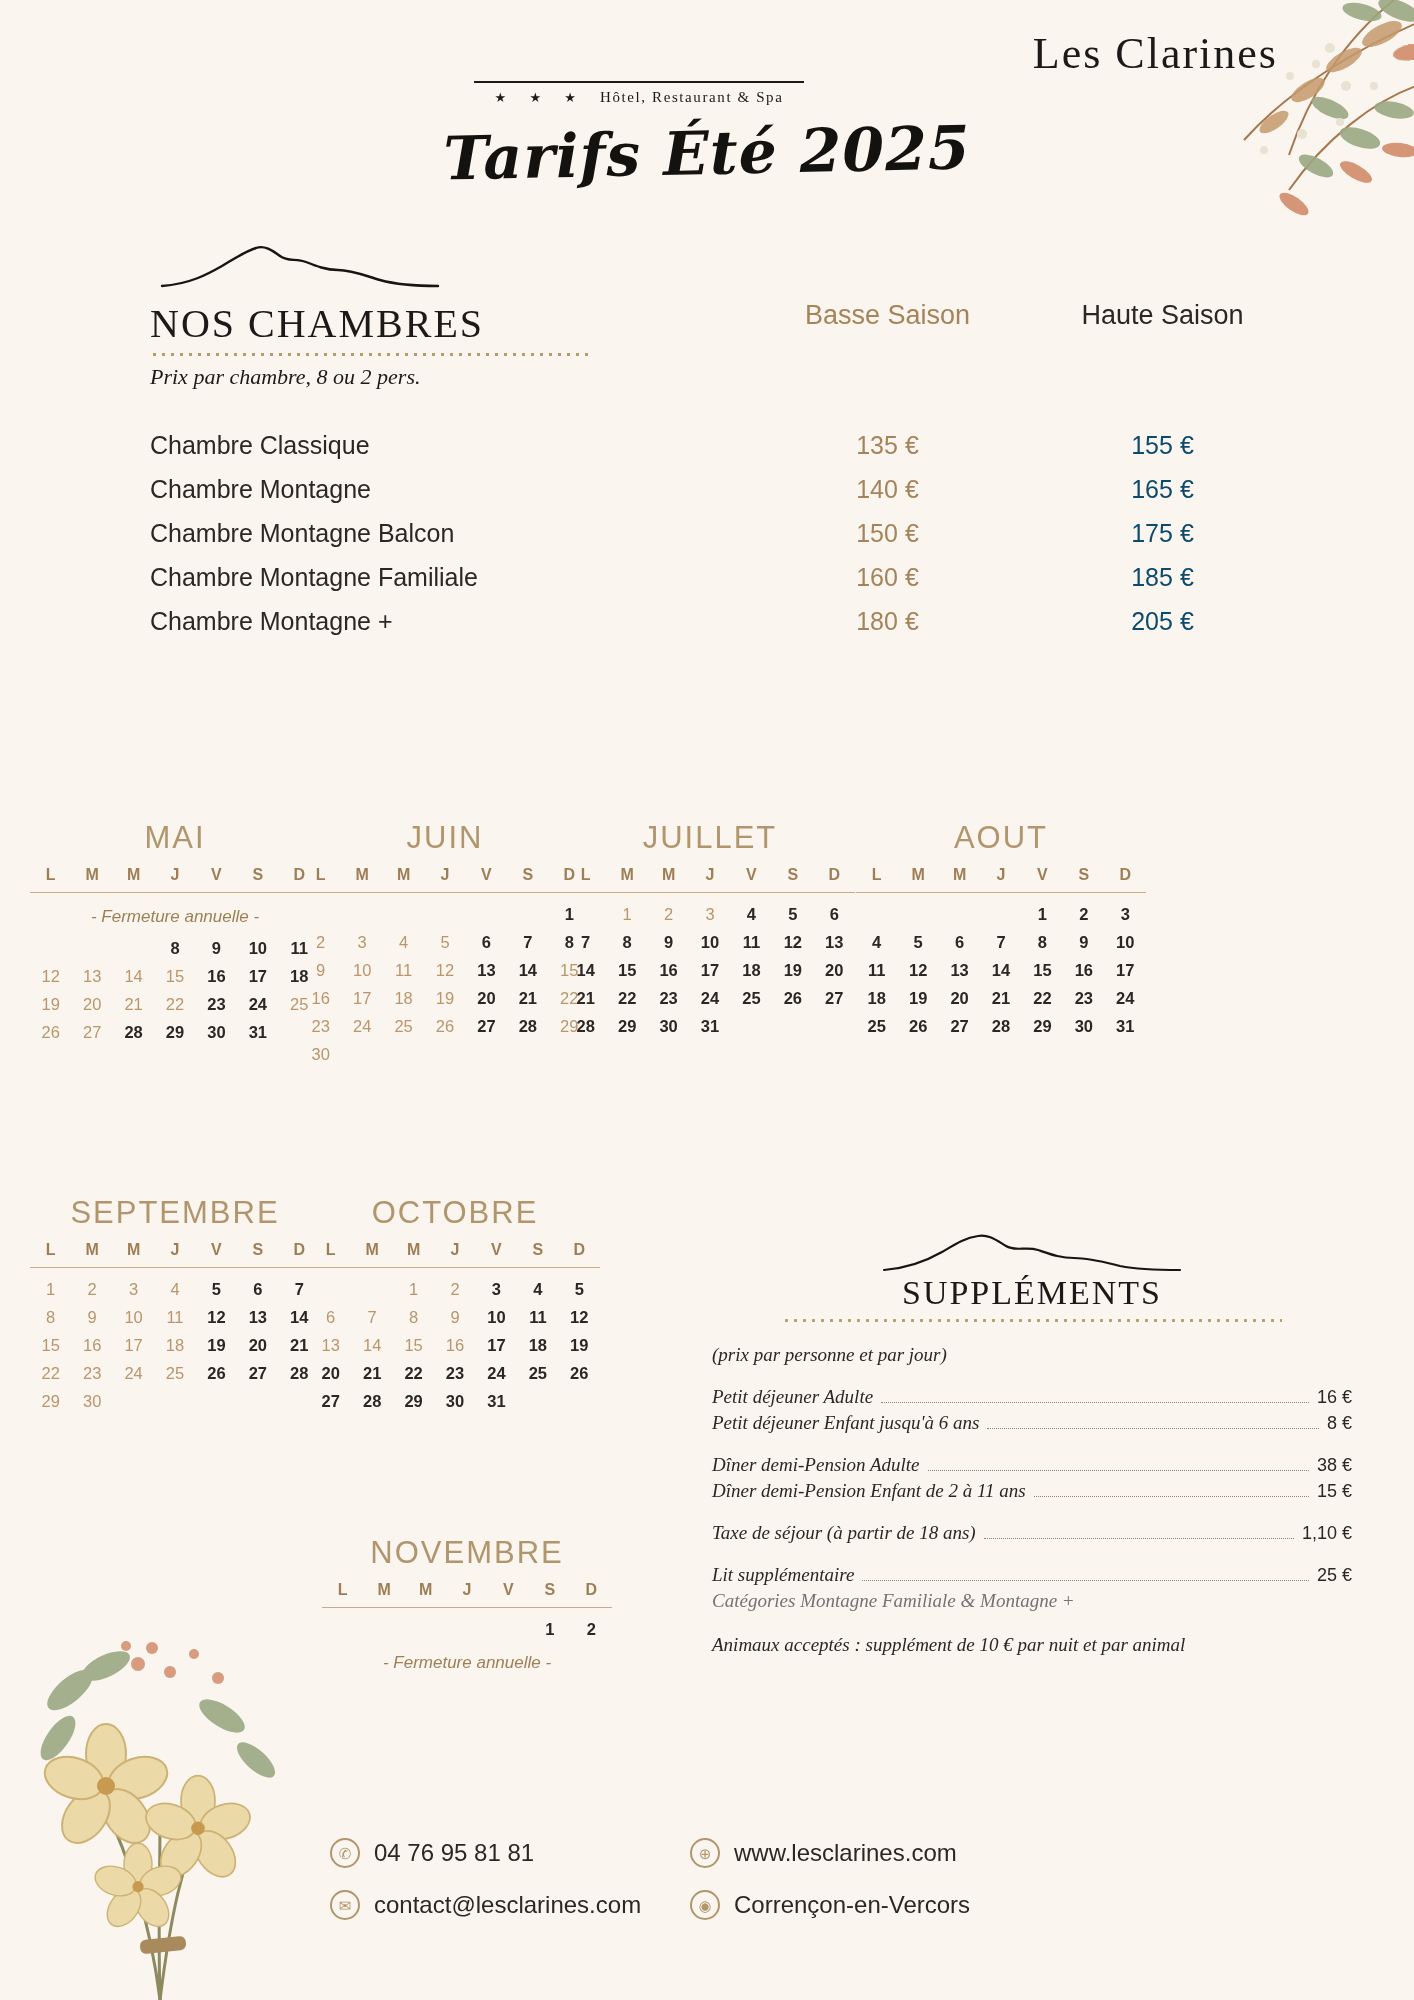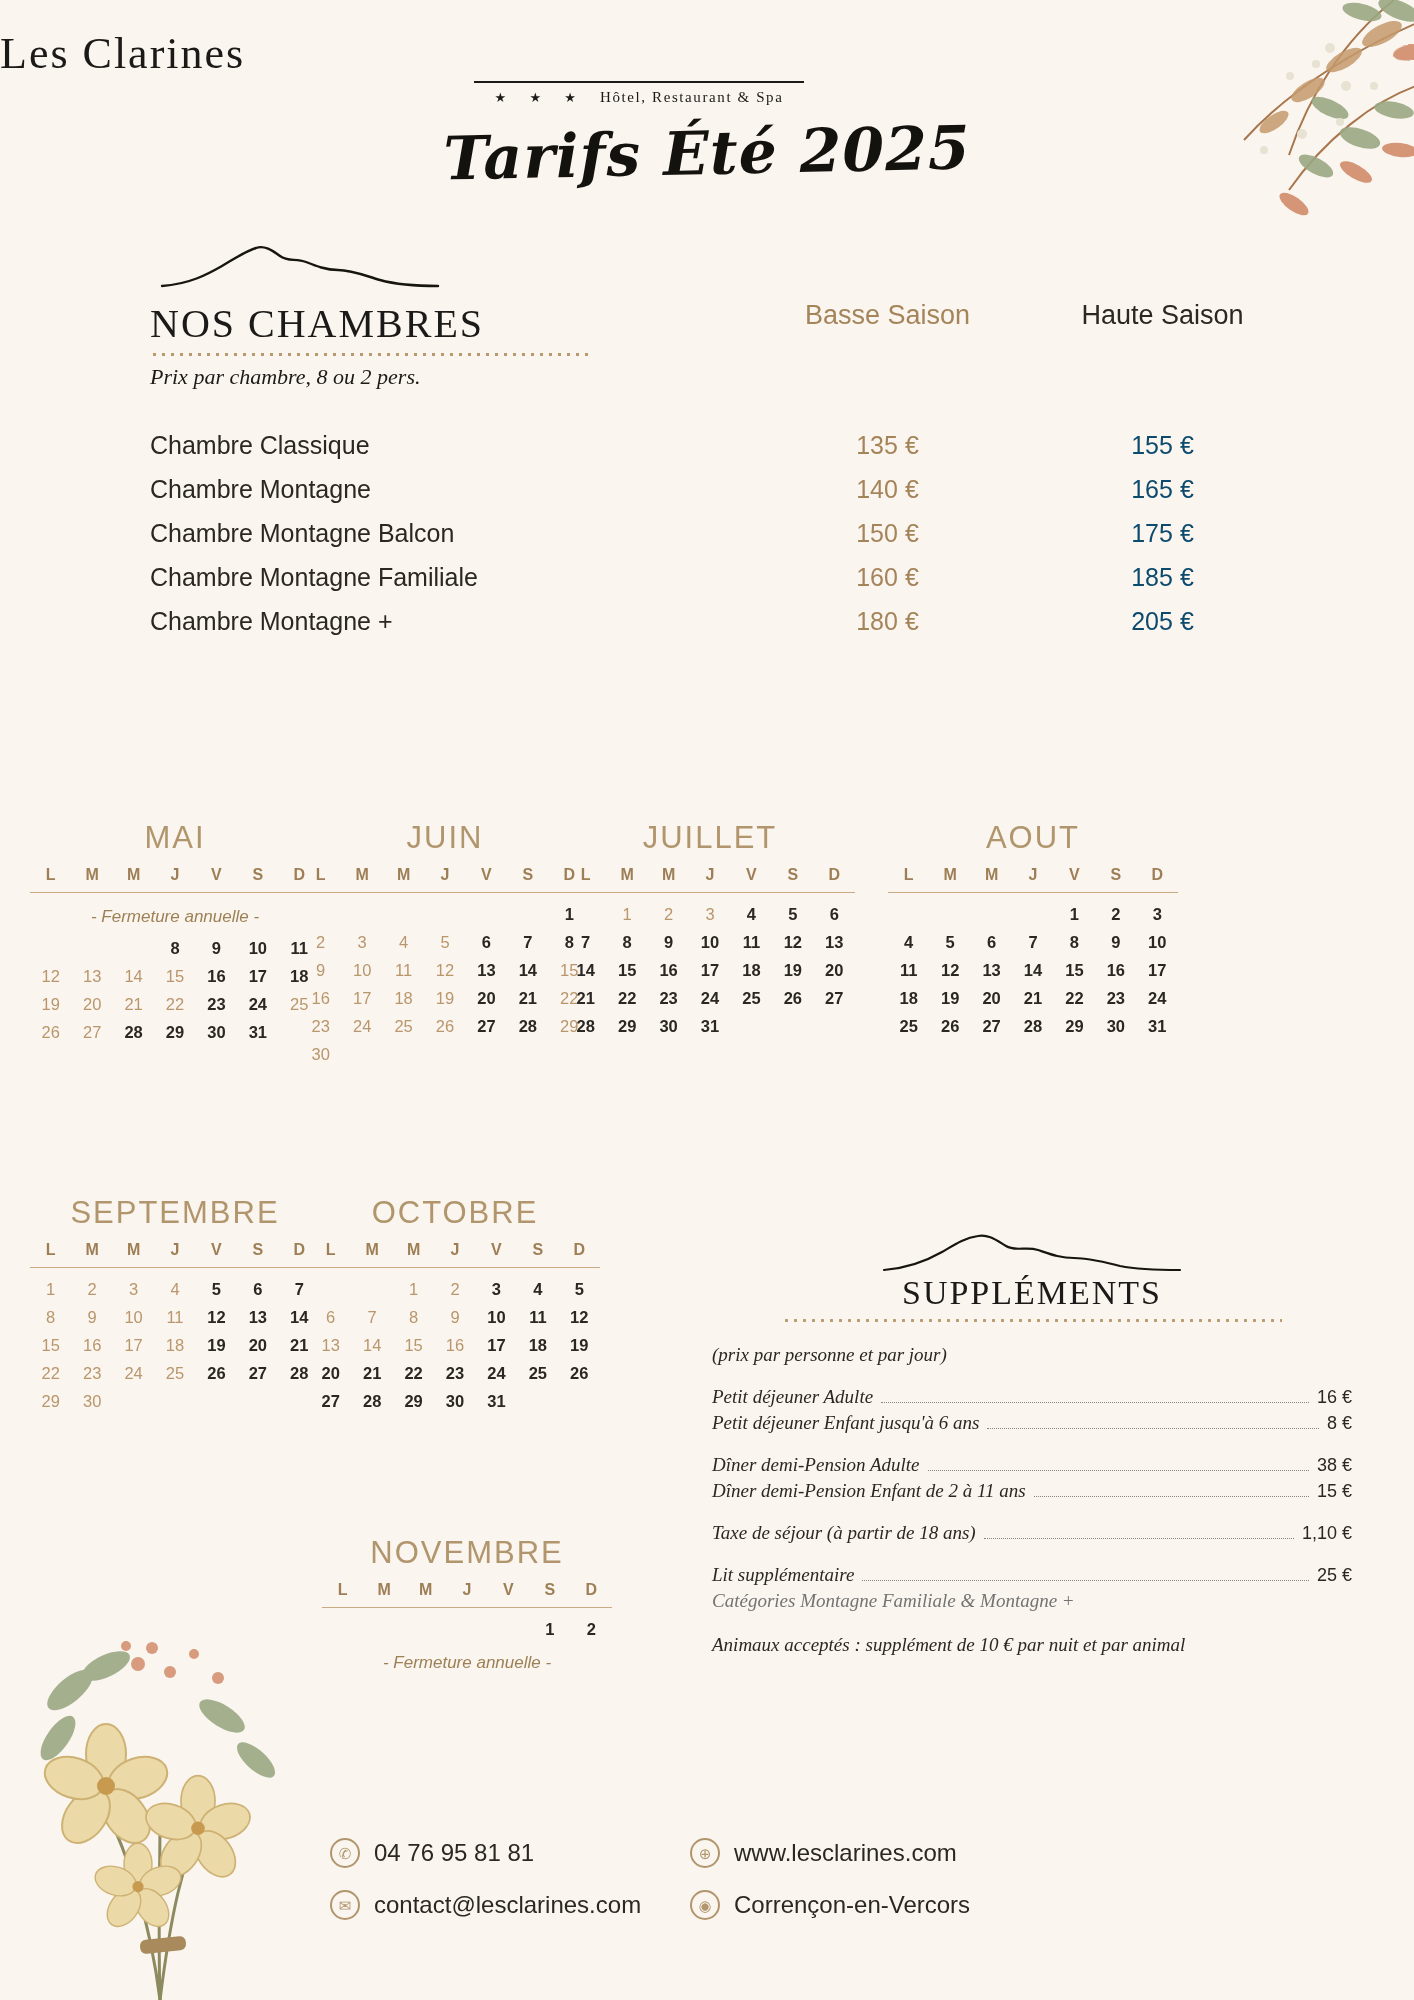--- a/index.html
+++ b/index.html
@@ -12,21 +12,21 @@
     font-family: "Liberation Sans", sans-serif;
     color: #2e2a26;
     overflow: hidden;
   }
 
   
   .branch-tr { position: absolute; top: -10px; right: -10px; width: 330px; height: 270px; pointer-events: none; }
   .flowers-bl { position: absolute; left: 10px; bottom: 0px; width: 300px; height: 380px; pointer-events: none; }
 
   
-  .logo-wrap { position: absolute; top: 28px; left: 0; width: 1278px; text-align: left; }
+  .logo-wrap { position: absolute; top: 28px; left: 0; width: 1278px; text-align: right; }
   .logo-name {
     font-family: "Liberation Serif", serif;
     font-size: 44px;
     letter-spacing: 2px;
     color: #1c1a18;
   }
   .logo-rule { width: 330px; height: 2px; background: #1c1a18; margin: 2px auto 0; }
   .logo-sub {
     margin-top: 6px;
     font-family: "Liberation Serif", serif;
@@ -111,21 +111,21 @@
   .cal-grid .d.we { color: #2b2723; font-weight: bold; }
   .cal-grid .d.empty { color: transparent; }
   .cal-closed {
     text-align: center; font-size: 17px; font-style: italic;
     color: #9e8055; margin-top: 14px;
   }
 
   #cal-mai      { top: 820px; left: 30px;  width: 290px; }
   #cal-juin     { top: 820px; left: 300px; width: 290px; }
   #cal-juillet  { top: 820px; left: 565px; width: 290px; }
-  #cal-aout     { top: 820px; left: 888px; width: 290px; }
+  #cal-aout     { top: 820px; left: 856px; width: 290px; }
   #cal-septembre{ top: 1195px; left: 30px;  width: 290px; }
   #cal-octobre  { top: 1195px; left: 310px; width: 290px; }
   #cal-novembre { top: 1535px; left: 322px; width: 290px; }
 
   
   .supp { position: absolute; top: 1230px; left: 712px; width: 640px; }
   .supp-mountain { width: 300px; height: 44px; margin: 0 auto; display: block; }
   .supp-title {
     text-align: center;
     font-family: "Liberation Serif", serif;

